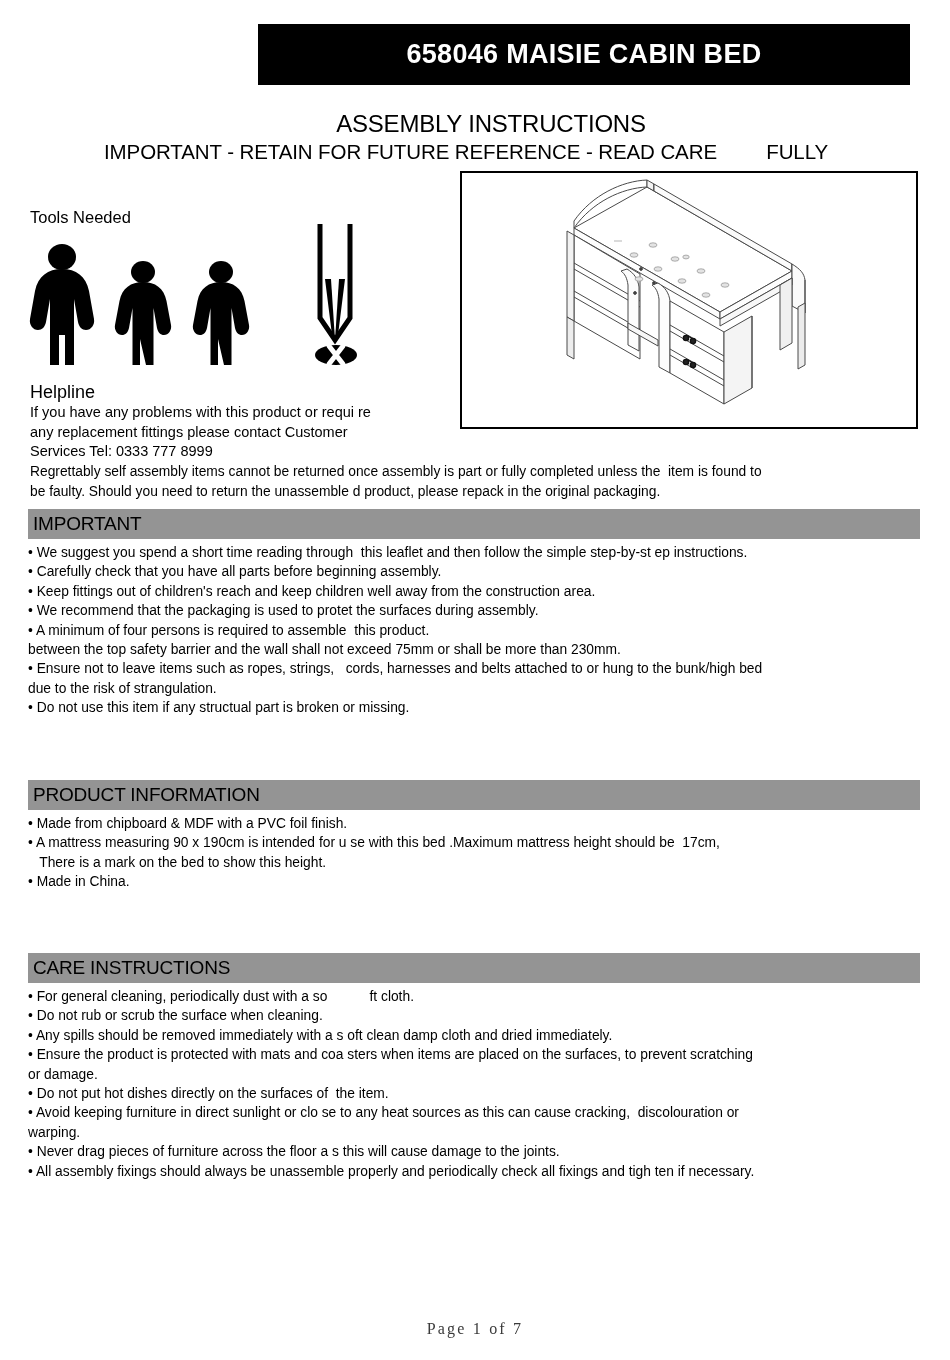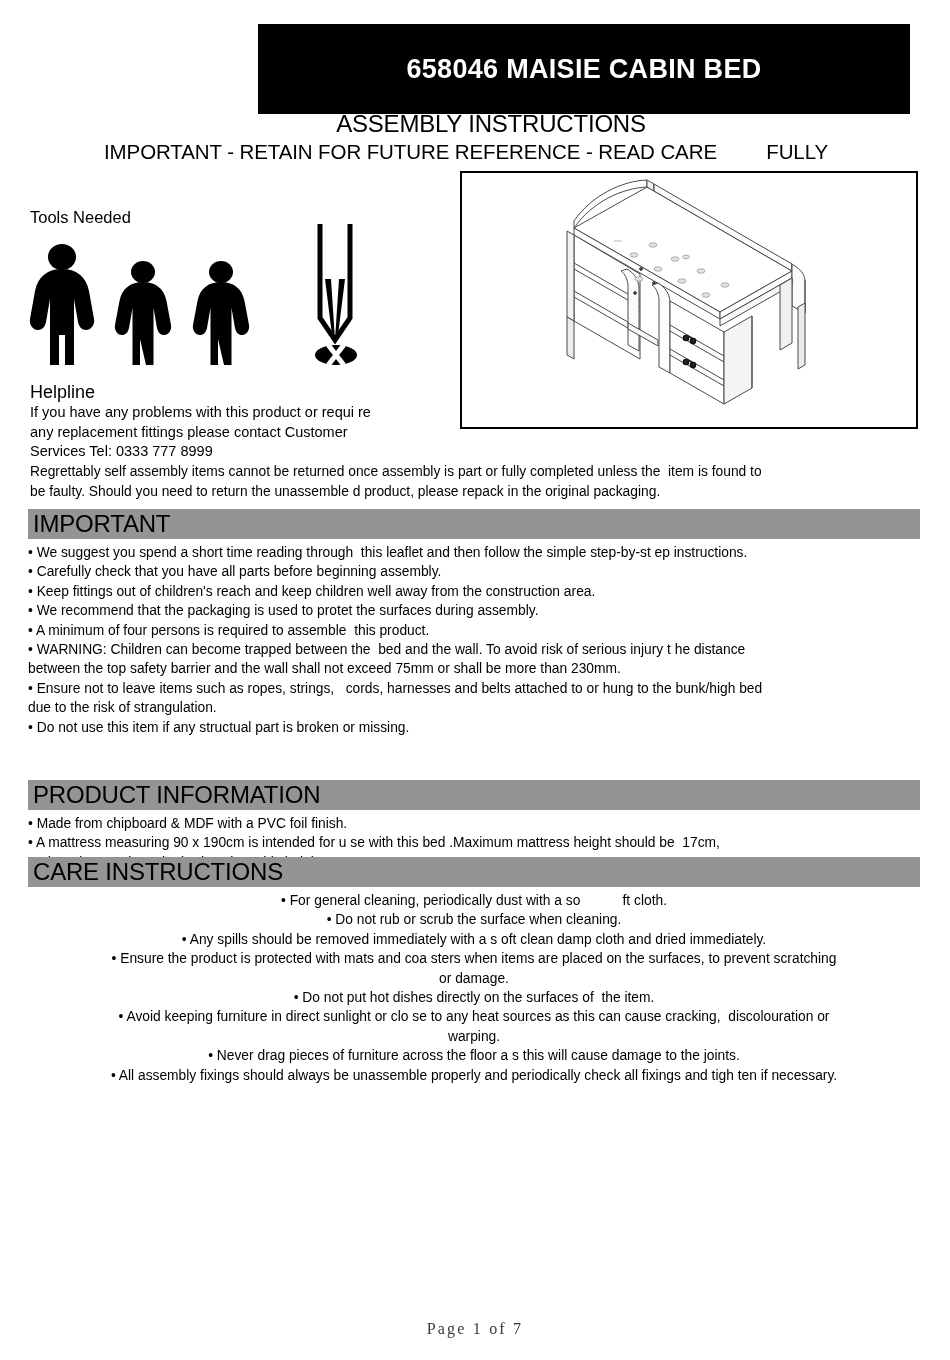--- a/index.html
+++ b/index.html
@@ -15,21 +15,21 @@
     color: #000000;
     overflow: hidden;
   }
 
   
   .title-bar {
     position: absolute;
     left: 258px;
     top: 24px;
     width: 652px;
-    height: 90px;
+    height: 61px;
     background: #000000;
     display: flex;
     align-items: center;
     justify-content: center;
   }
   .title-bar-text {
     color: #ffffff;
     font-size: 27px;
     font-weight: bold;
     letter-spacing: 0.3px;
@@ -126,34 +126,34 @@
   .section { position: absolute; left: 28px; width: 892px; }
   .section-bar {
     background: #949494;
     height: 30px;
     display: flex;
     align-items: center;
     padding-left: 5px;
     box-sizing: border-box;
   }
   .section-bar-text {
-    font-size: 24px;
+    font-size: 19px;
     letter-spacing: -0.2px;
     color: #000000;
   }
   .section-body {
     padding-top: 4px;
     font-size: 13.8px;
     line-height: 19.4px;
   }
   .bullet-line { white-space: pre; }
 
   .sec-important { top: 509px; }
   .sec-product { top: 772px; margin-top: 8px; }
-  .sec-care { top: 857px; text-align: center; }
+  .sec-care { top: 953px; }
 
   
   .footer {
     position: absolute;
     left: 0;
     top: 1320px;
     width: 950px;
     text-align: center;
     font-family: "Liberation Serif", serif;
     font-size: 16px;
@@ -308,21 +308,20 @@
 <div class="section sec-important">
   <div class="section-bar">
     <span class="section-bar-text">IMPORTANT</span>
   </div>
   <div class="section-body">
     <div class="bullet-line">• We suggest you spend a short time reading through  this leaflet and then follow the simple step-by-st ep instructions.</div>
     <div class="bullet-line">• Carefully check that you have all parts before beginning assembly.</div>
     <div class="bullet-line">• Keep fittings out of children's reach and keep children well away from the construction area.</div>
     <div class="bullet-line">• We recommend that the packaging is used to protet the surfaces during assembly.</div>
     <div class="bullet-line">• A minimum of four persons is required to assemble  this product.</div>
-    <div class="bullet-line">• WARNING: Children can become trapped between the  bed and the wall. To avoid risk of serious injury t he distance</div>
     <div class="bullet-line">between the top safety barrier and the wall shall not exceed 75mm or shall be more than 230mm.</div>
     <div class="bullet-line">• Ensure not to leave items such as ropes, strings,   cords, harnesses and belts attached to or hung to the bunk/high bed</div>
     <div class="bullet-line">due to the risk of strangulation.</div>
     <div class="bullet-line">• Do not use this item if any structual part is broken or missing.</div>
   </div>
 </div>
 
 <div class="section sec-product">
   <div class="section-bar">
     <span class="section-bar-text">PRODUCT INFORMATION</span>

